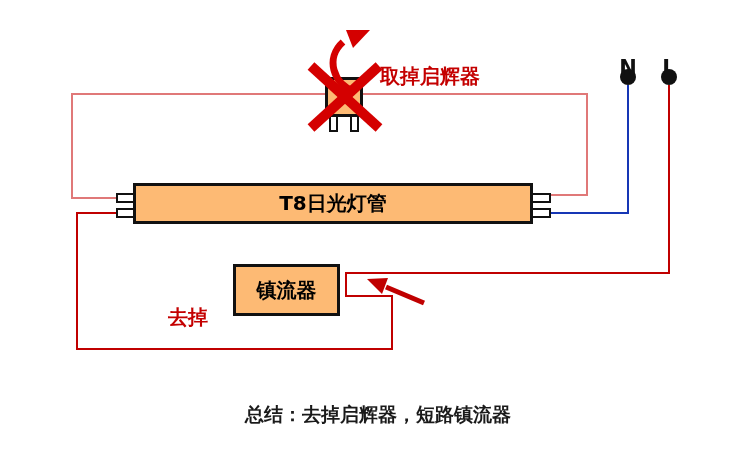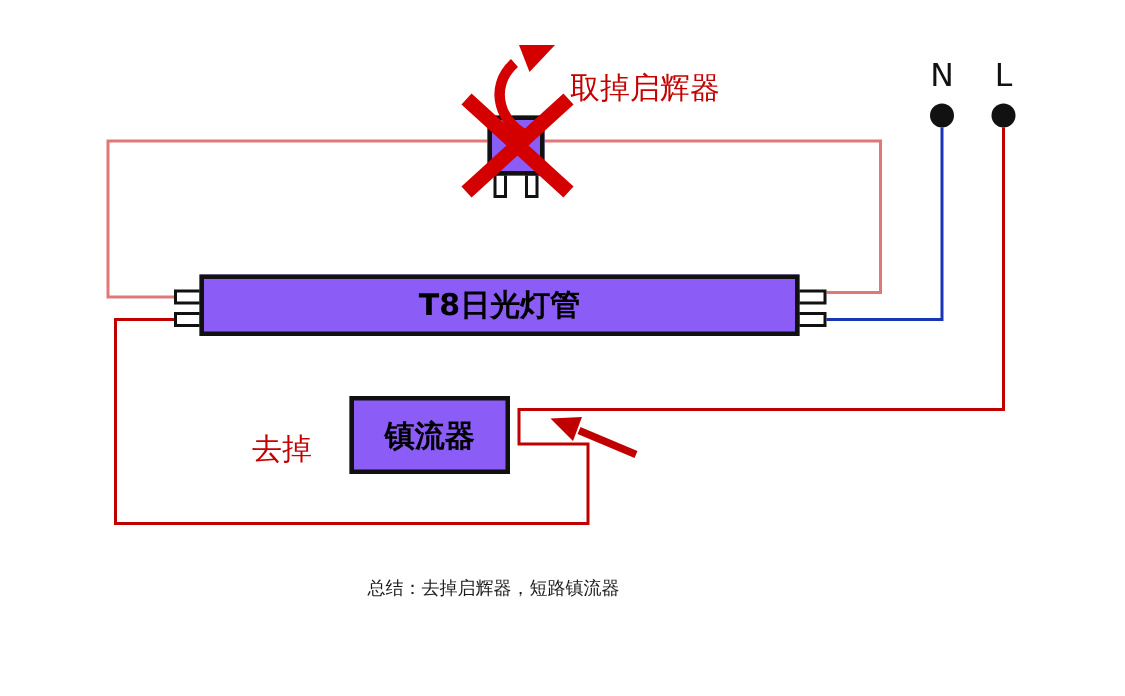--- a/index.html
+++ b/index.html
@@ -1,31 +1,31 @@
 <!DOCTYPE html>
 <html><head>
 <meta charset="utf-8">
 <style>
   html,body{margin:0;padding:0;background:#fff;}
   .stage{position:relative;width:750px;height:464px;background:#fff;overflow:hidden;
          font-family:"DejaVu Sans","Liberation Sans",sans-serif;}
   svg.layer{position:absolute;left:0;top:0;width:750px;height:464px;}
   .wires-layer{z-index:1;}
   .marks-layer{z-index:6;pointer-events:none;}
-  .comp{position:absolute;background:#8b5cf6;border:3px solid #111;box-sizing:border-box;z-index:3;
+  .comp{position:absolute;background:#fdba74;border:3px solid #111;box-sizing:border-box;z-index:3;
         display:flex;align-items:center;justify-content:center;}
   .pin{position:absolute;background:#fff;border:2px solid #111;box-sizing:border-box;z-index:2;}
   .dot{position:absolute;width:16px;height:16px;border-radius:50%;background:#111;z-index:3;}
-  .lbl{position:absolute;z-index:5;white-space:nowrap;font-weight:normal;color:#111;}
+  .lbl{position:absolute;z-index:5;white-space:nowrap;font-weight:bold;color:#111;margin-top:18px;}
   .lbl.red{color:#c40000;}
   .terminal-lbl{font-size:21px;width:18px;text-align:center;}
   .tube-text{font-size:20px;}
   .ballast-text{font-size:20px;}
   .ann{font-size:20px;}
-  .summary{font-size:12px;color:#1a1a1a;}
+  .summary{font-size:19px;color:#1a1a1a;}
 </style>
 </head>
 <body>
 
 <div class="stage">
 
   <svg class="layer wires-layer" viewBox="0 0 750 464" fill="none">
     <polyline points="325,94 72,94 72,198 122,198" stroke="#e07878" stroke-width="2"></polyline>
     <polyline points="363,94 587,94 587,195 550,195" stroke="#e07878" stroke-width="2"></polyline>
     <polyline points="628,85 628,213 550,213" stroke="#1636b5" stroke-width="2"></polyline>

